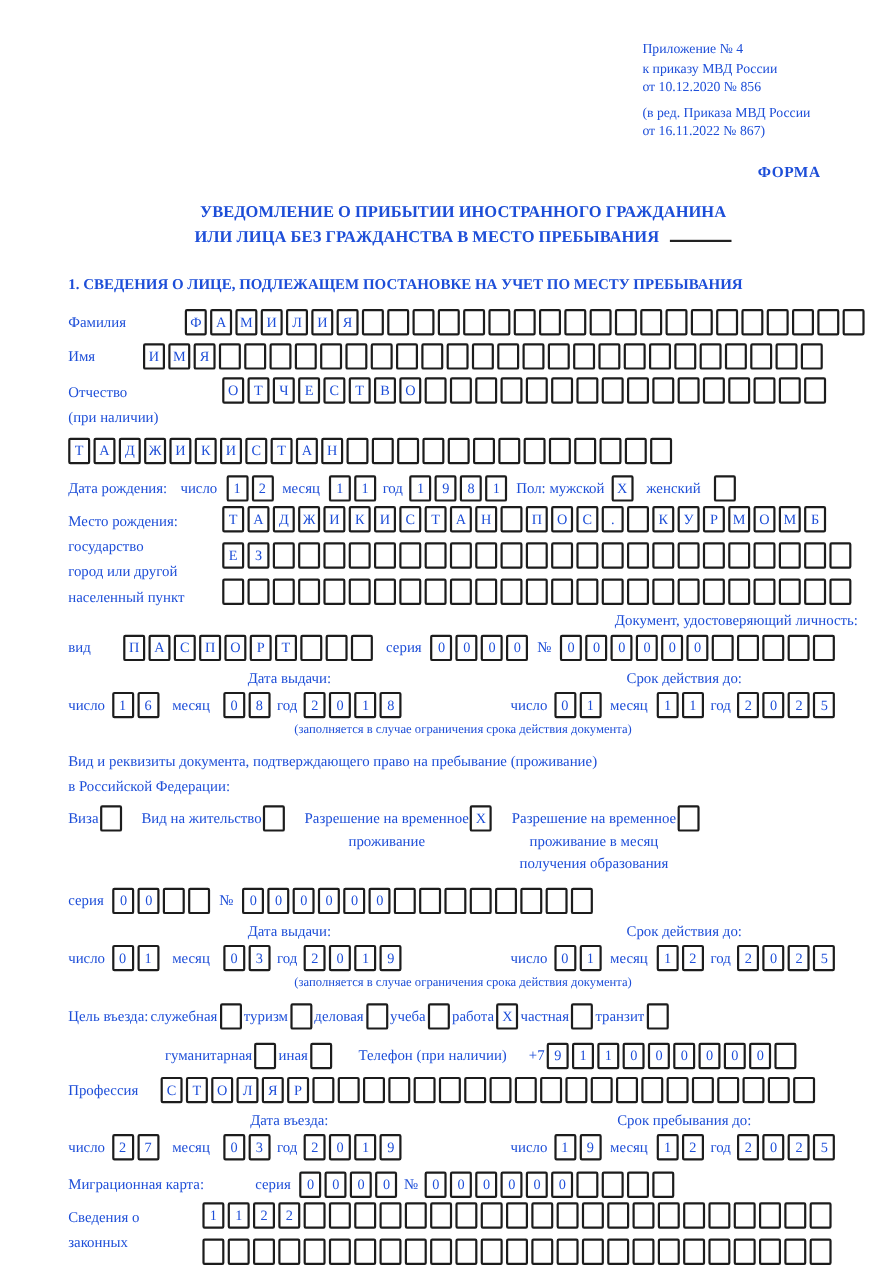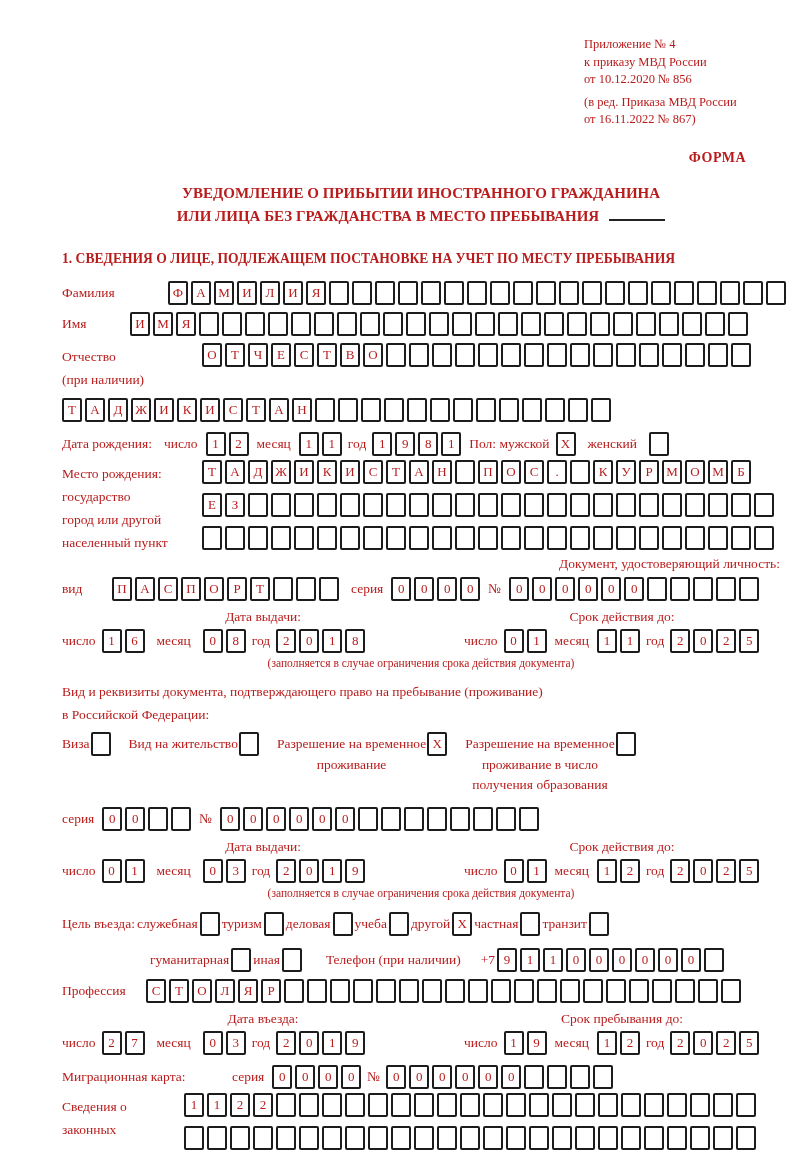--- a/index.html
+++ b/index.html
@@ -1,20 +1,20 @@
 <!DOCTYPE html>
 <html><head>
 <meta charset="utf-8">
 <style>
   html,body{margin:0;padding:0;background:#ffffff;}
   .page{
     width:800px;height:1163px;box-sizing:border-box;background:#fff;
     padding:36px 20px 16px 62px;
     font-family:"Liberation Serif","DejaVu Serif",serif;
-    color:#b91c1c;font-size:13.5px;line-height:1.25;overflow:hidden;position:relative;
+    color:#1d4ed8;font-size:13.5px;line-height:1.25;overflow:hidden;position:relative;
   }
   .annex{margin-left:auto;width:196px;font-size:12.5px;line-height:1.4;}
   .annex div{white-space:nowrap;}
   .annex .edition{margin-top:5px;}
   .forma{font-weight:bold;text-align:right;padding-right:34px;margin-top:20px;font-size:14px;letter-spacing:.5px;}
   .title{margin-top:16px;text-align:center;font-weight:bold;font-size:15px;line-height:1.55;}
   .title .uline{display:inline-block;width:56px;border-bottom:2px solid #222;height:12px;margin-left:10px;}
   .sect{margin-top:22px;font-weight:bold;font-size:13.6px;}
   .row{display:flex;align-items:flex-start;margin-top:7px;}
   .cells{display:flex;gap:3px;flex:none;}
@@ -430,21 +430,21 @@
         <div>Разрешение на временное</div>
         <div>проживание</div>
       </span>
       <span class="cells">
           <span class="cell">X</span>
         </span>
     </div>
     <div class="opt">
       <span class="optlbl">
         <div>Разрешение на временное</div>
-        <div>проживание в число</div>
+        <div>проживание в месяц</div>
         <div>получения образования</div>
       </span>
       <span class="cells">
           <span class="cell"></span>
         </span>
     </div>
   </div>
 
   <div class="row mt12">
     <span class="lbl">серия</span>
@@ -532,21 +532,21 @@
         <span class="cell"></span>
       </span>
     <span class="lbl">деловая</span>
     <span class="cells">
         <span class="cell"></span>
       </span>
     <span class="lbl">учеба</span>
     <span class="cells">
         <span class="cell"></span>
       </span>
-    <span class="lbl">другой</span>
+    <span class="lbl">работа</span>
     <span class="cells">
         <span class="cell">X</span>
       </span>
     <span class="lbl">частная</span>
     <span class="cells">
         <span class="cell"></span>
       </span>
     <span class="lbl">транзит</span>
     <span class="cells">
         <span class="cell"></span>

